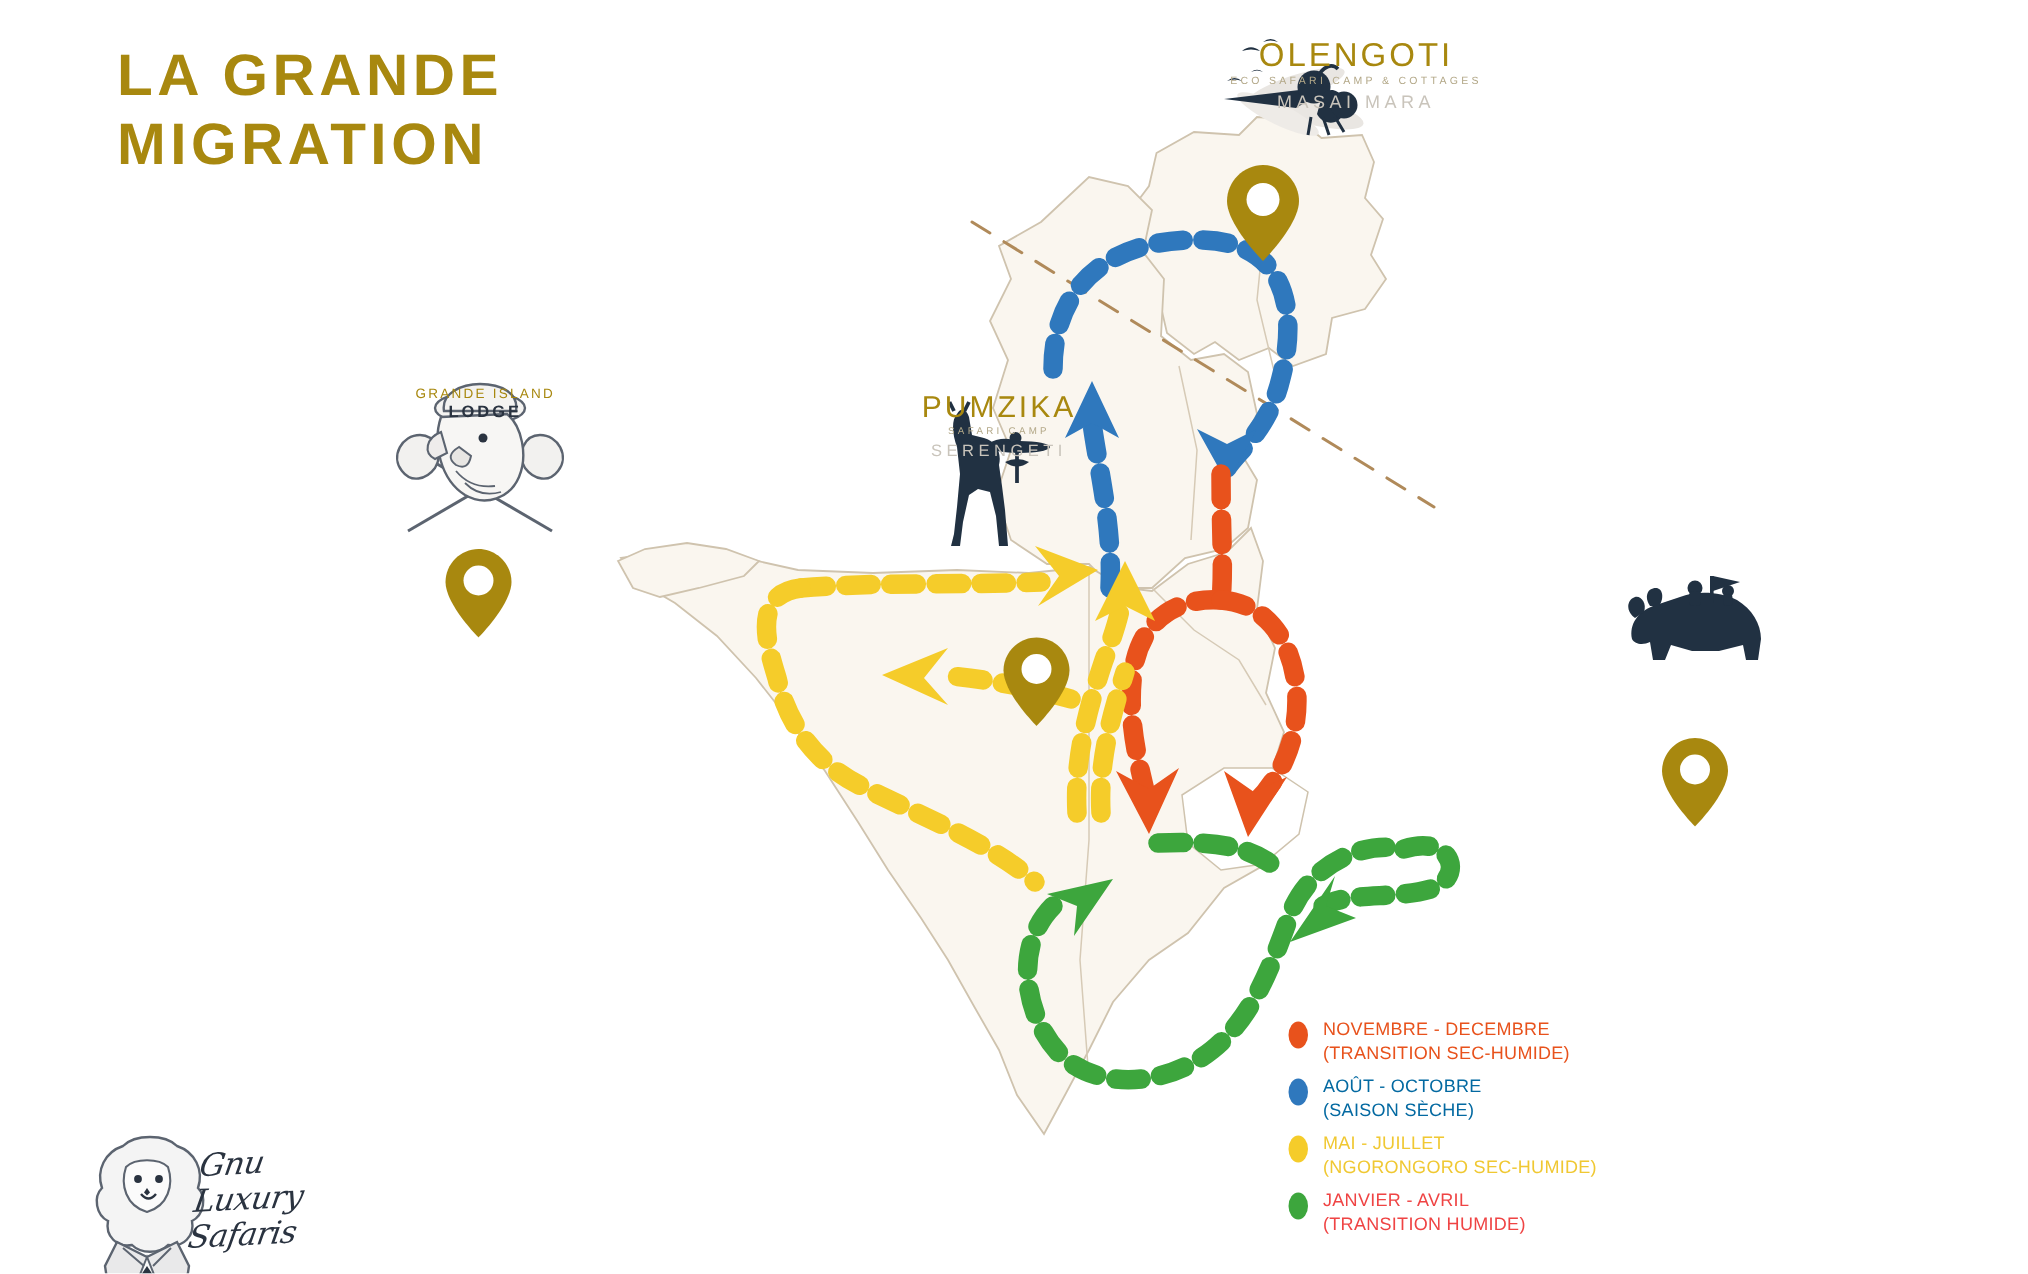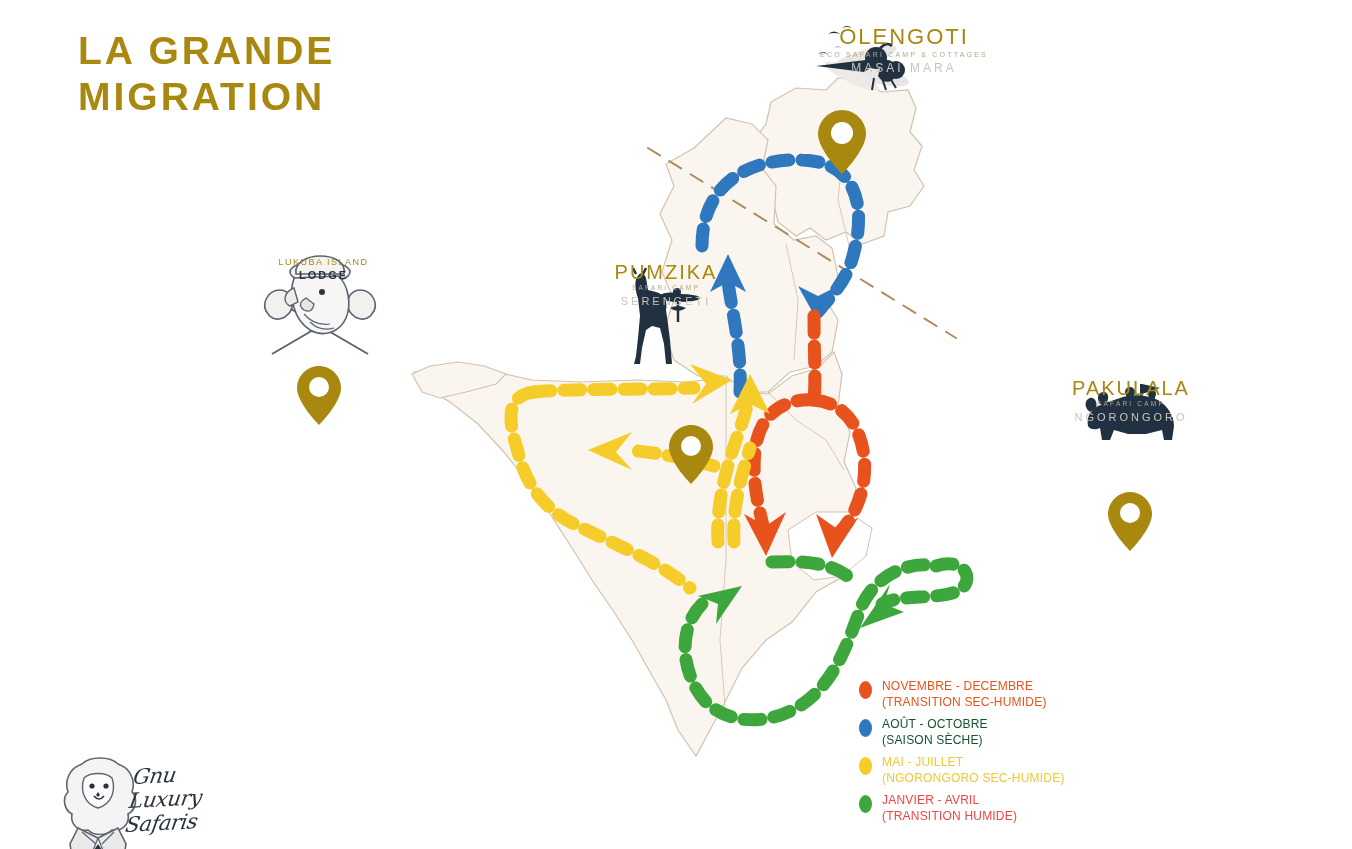--- a/index.html
+++ b/index.html
@@ -277,40 +277,35 @@
     <div class="sub">SAFARI CAMP</div>
     <div class="reg">SERENGETI</div>
   </div>
 
   <div class="camp" id="camp-olengoti">
     <div class="nm">OLENGOTI</div>
     <div class="sub">ECO SAFARI CAMP &amp; COTTAGES</div>
     <div class="reg">MASAI MARA</div>
   </div>
 
-  <div class="camp" id="camp-pakulala">
-    <div class="nm">PAKULALA</div>
-    <div class="sub">SAFARI CAMP</div>
-    <div class="reg">NGORONGORO</div>
-  </div>
 
   <div class="camp" id="camp-lukuba">
-    <div class="nm">LUKUBA    ISLAND</div>
+    <div class="nm">GRANDE    ISLAND</div>
     <div class="sub">LODGE</div>
   </div>
 
   <div id="legend">
     <div class="leg-row">
       <span class="leg-dot" style="background:#e8521c"></span>
       <span class="leg-txt" style="color:#e8521c">NOVEMBRE -  DECEMBRE
 (TRANSITION SEC-HUMIDE)</span>
     </div>
     <div class="leg-row">
       <span class="leg-dot" style="background:#2f78bd"></span>
-      <span class="leg-txt" style="color:#14532d">AOÛT -  OCTOBRE
+      <span class="leg-txt" style="color:#0369a1">AOÛT -  OCTOBRE
 (SAISON SÈCHE)</span>
     </div>
     <div class="leg-row">
       <span class="leg-dot" style="background:#f5cc2a"></span>
       <span class="leg-txt" style="color:#f0c832">MAI -  JUILLET
 (NGORONGORO SEC-HUMIDE)</span>
     </div>
     <div class="leg-row">
       <span class="leg-dot" style="background:#3da63d"></span>
       <span class="leg-txt" style="color:#ef4444">JANVIER - AVRIL

